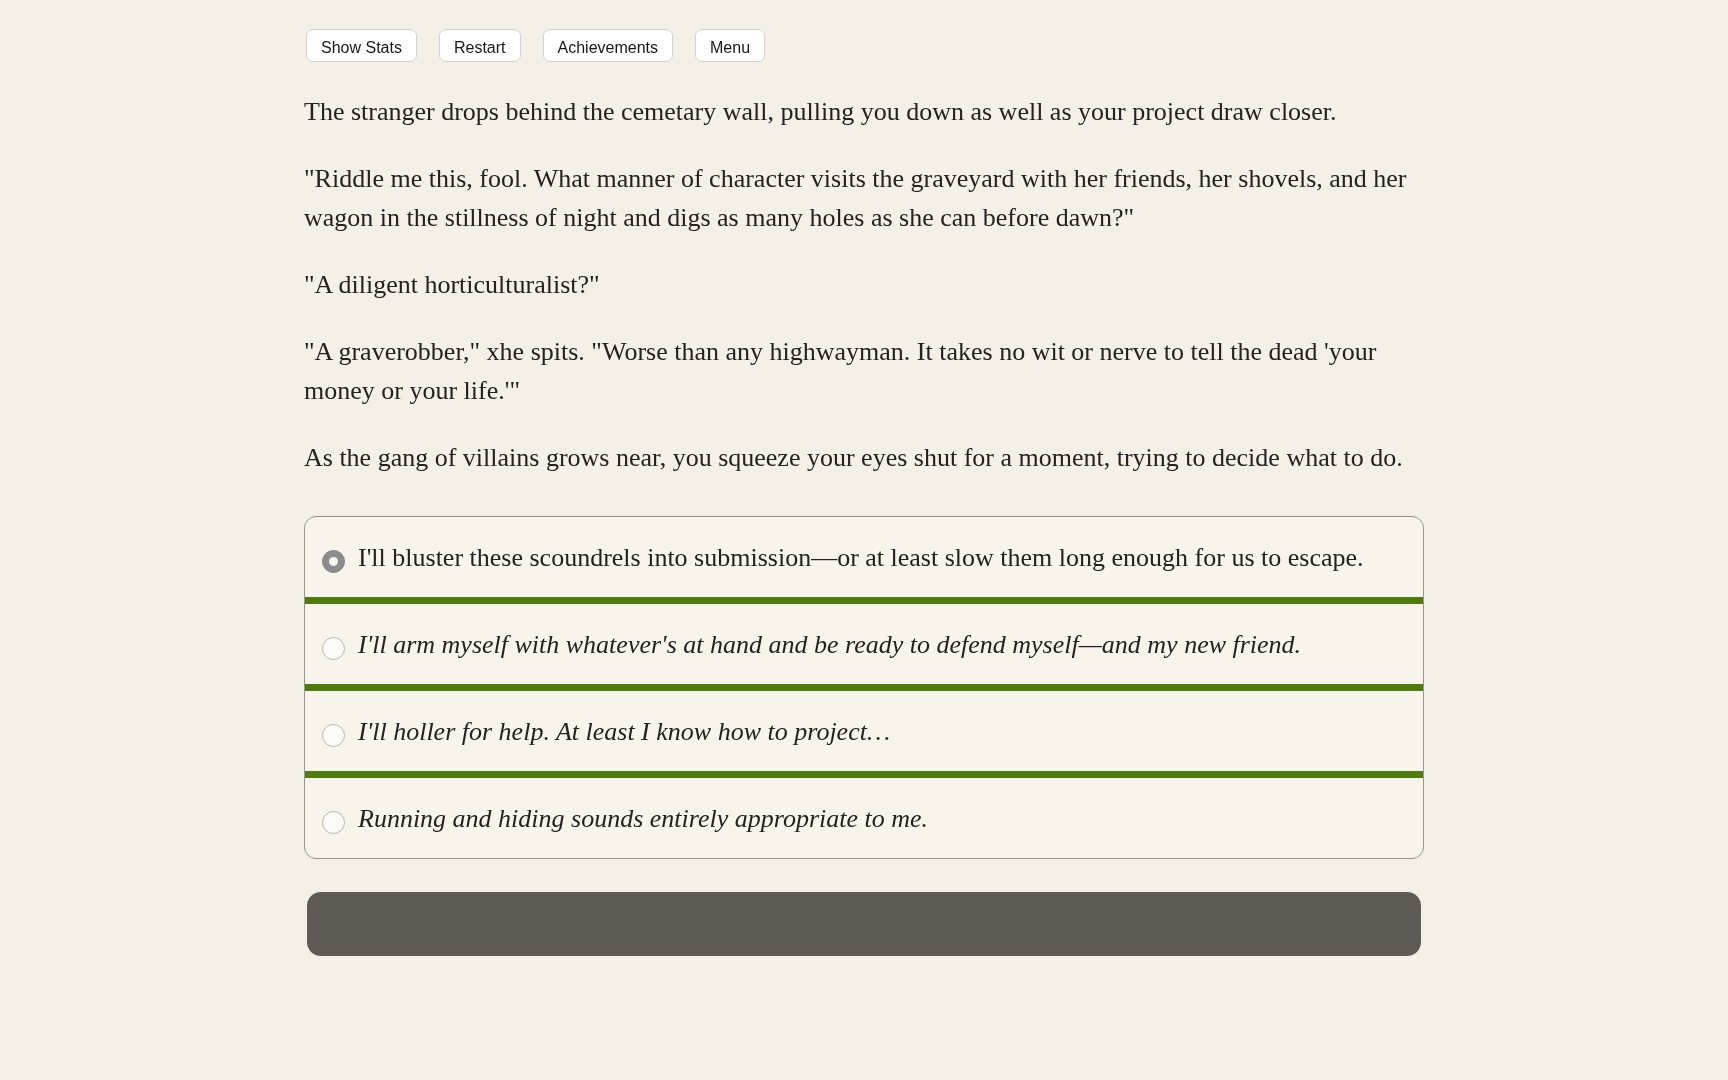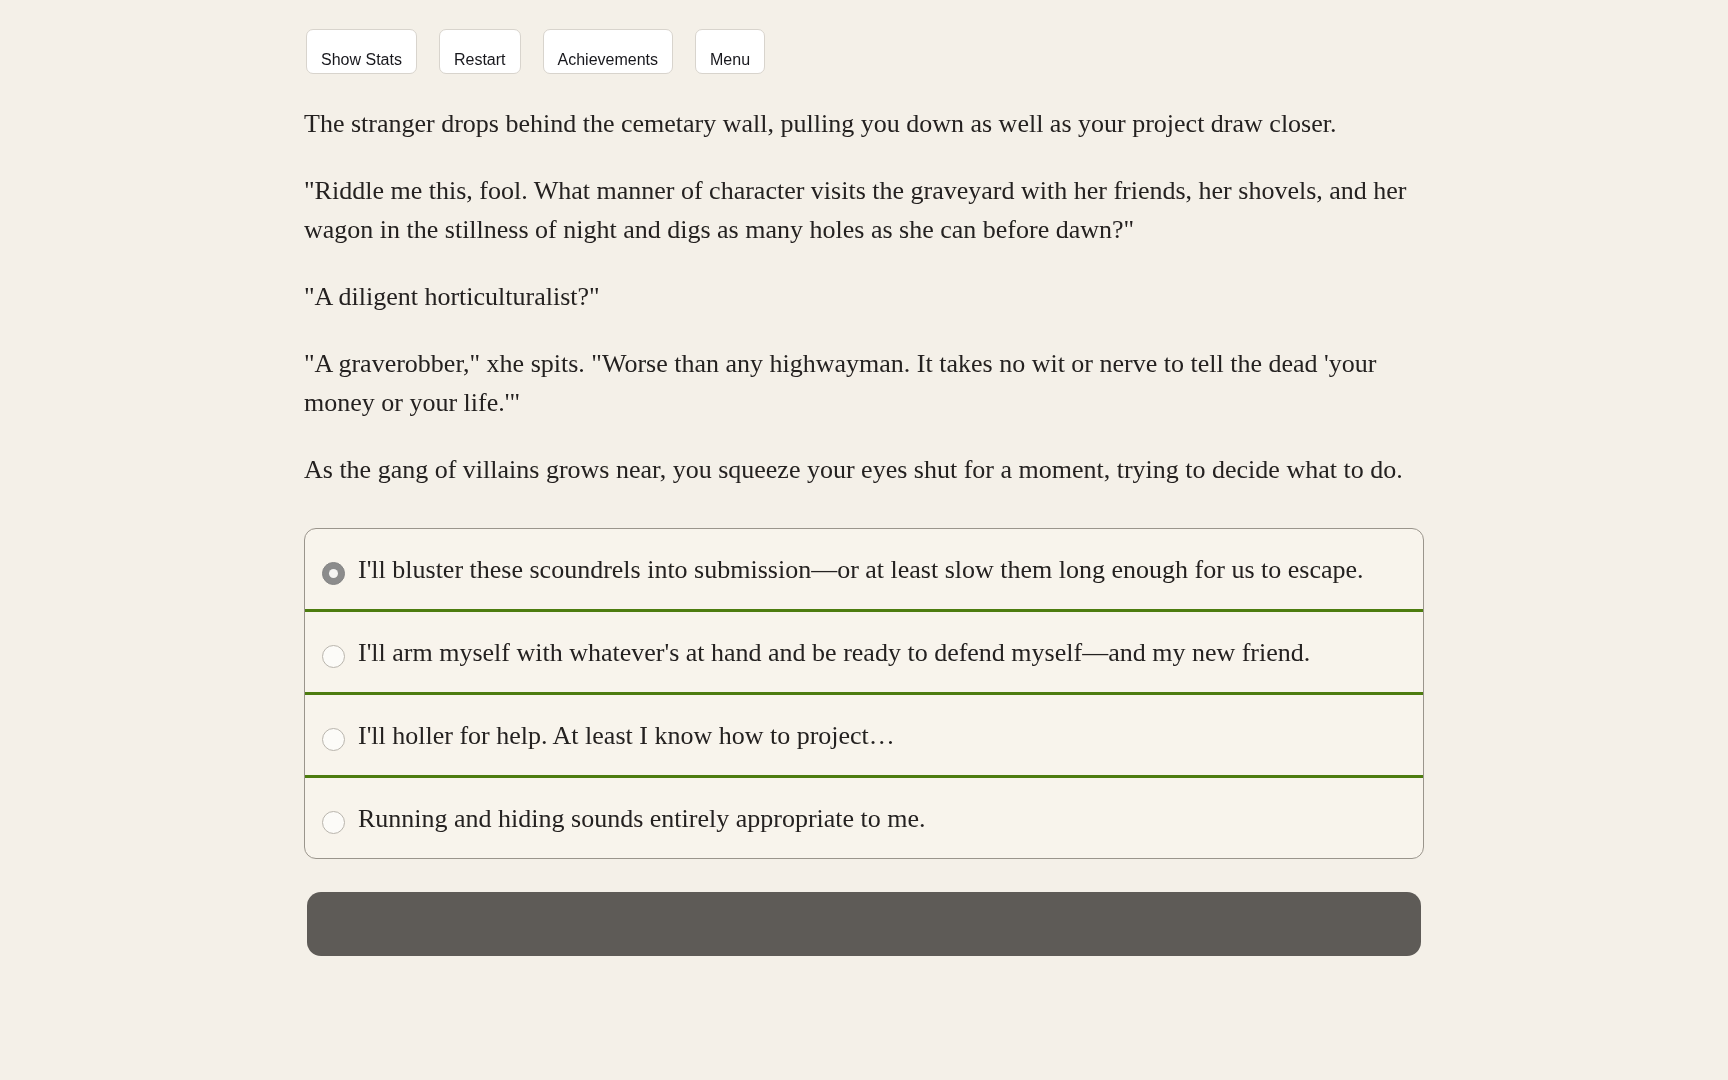--- a/index.html
+++ b/index.html
@@ -21,21 +21,21 @@
     gap: 22px;
     margin-left: 2px;
   }
   .toolbar button {
     font-family: "Liberation Sans", sans-serif;
     font-size: 16px;
     color: #17171c;
     background: #ffffff;
     border: 1px solid #d8d4cd;
     border-radius: 7px;
-    padding: 20px 14px 4px;
+    padding: 8px 14px 4px;
     line-height: 1.2;
     cursor: pointer;
   }
 
   
   .story {
     margin-top: 30px;
     font-family: "Liberation Serif", serif;
     font-size: 26px;
     line-height: 39px;
@@ -50,21 +50,21 @@
     border: 1px solid #9a958c;
     border-radius: 12px;
     overflow: hidden;
   }
   .choice-row {
     display: flex;
     align-items: center;
     padding: 21px 24px 20px 17px;
     cursor: pointer;
   }
-  .choice-row + .choice-row { border-top: 3px solid #4d7c0f; }
+  .choice-row + .choice-row { border-top: 7px solid #4d7c0f; font-style: italic; }
   .choice-text {
     font-family: "Liberation Serif", serif;
     font-size: 26px;
     line-height: 39px;
     color: #242120;
   }
   .radio {
     flex: none;
     width: 23px; height: 23px;
     margin: 8px 13px 0 0;

